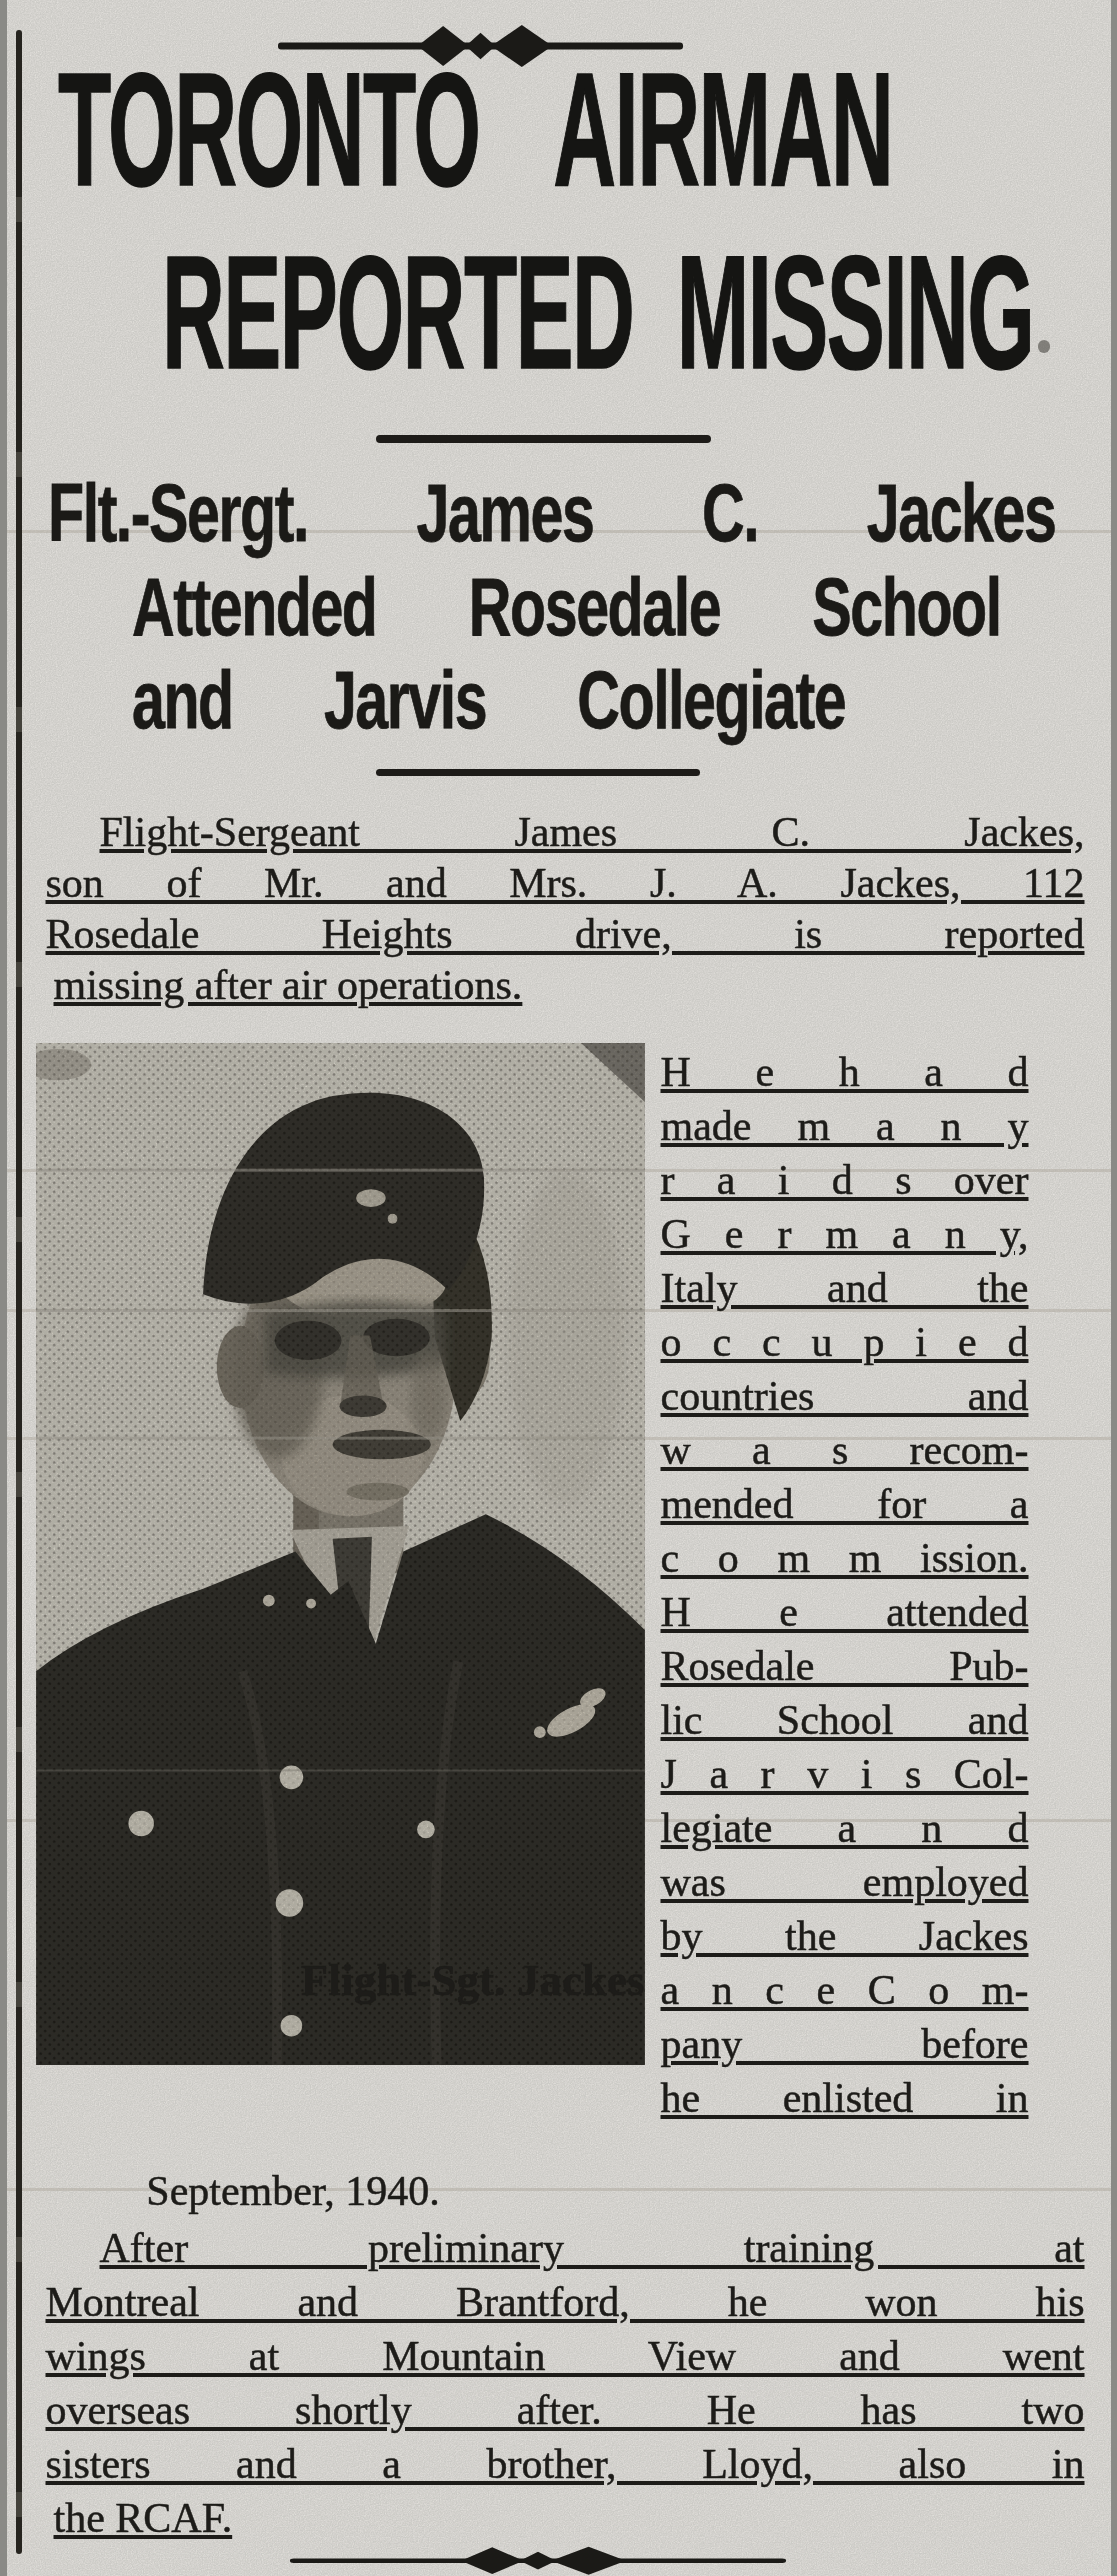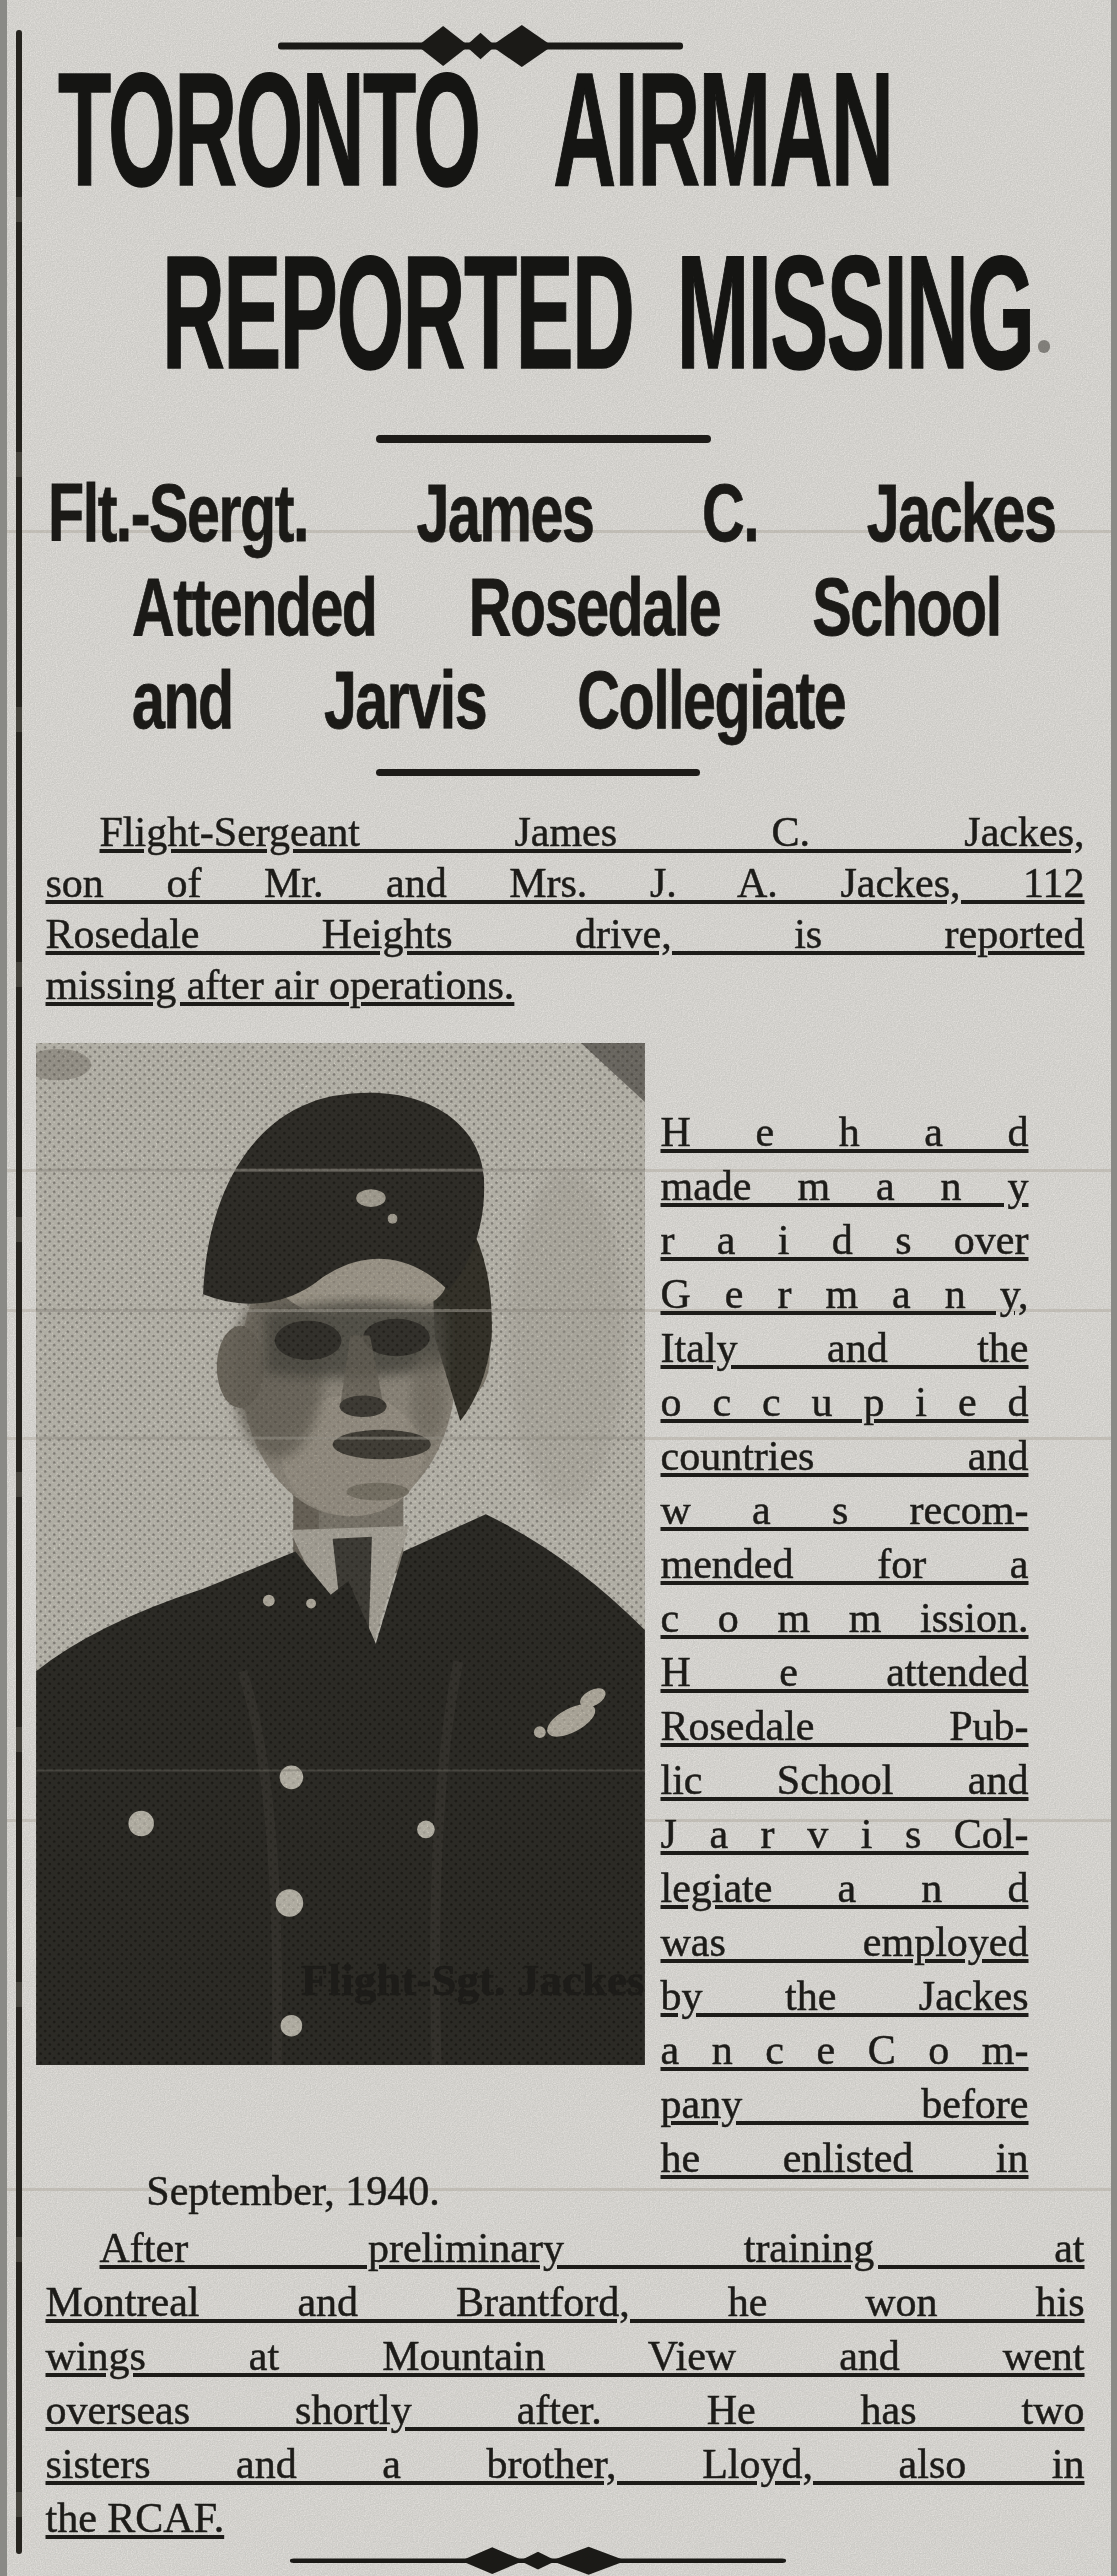--- a/index.html
+++ b/index.html
@@ -36,24 +36,24 @@
     color:#1b1a17; letter-spacing:-2px; font-size:81px;
     text-align:justify; text-align-last:justify; transform-origin:left top; transform:scaleX(.73);
     -webkit-text-stroke:0.8px #1b1a17;
   }
   #subhead-1{left:41px;  top:471px; width:1380px;}
   #subhead-2{left:125px; top:565px; width:1190px;}
   #subhead-3{left:125px; top:658px; width:977px;}
   
   .bodyblock{font-size:42px; -webkit-text-stroke:0.5px #1d1c19;}
   .jline{text-align:justify; text-align-last:justify;text-decoration:underline;}
-  .jline.last{text-align-last:left;}
+  .jline.last{text-align-last:left;margin-left:8px;}
   .indent{text-indent:54px;}
   #lede{left:39px; top:807px; width:1039px; line-height:51px;}
-  #wrap-column{left:654px; top:1105px; width:368px; line-height:54px;}
+  #wrap-column{left:654px; top:1045px; width:368px; line-height:54px;}
   #september{left:41px; top:2166px; width:491px; line-height:51px; text-align:center;}
   #closing{left:39px; top:2221px; width:1039px; line-height:54px;}
   
   #photo{left:29.5px; top:1043px; width:609px; height:1022px;}
   #caption{
     left:29.5px; top:1955px; width:609px; text-align:right;
     font-weight:700; font-size:44px; letter-spacing:0.5px; -webkit-text-stroke:0.7px #1d1c19;
   }
   .noise{left:0; top:0; pointer-events:none;}
 </style>

